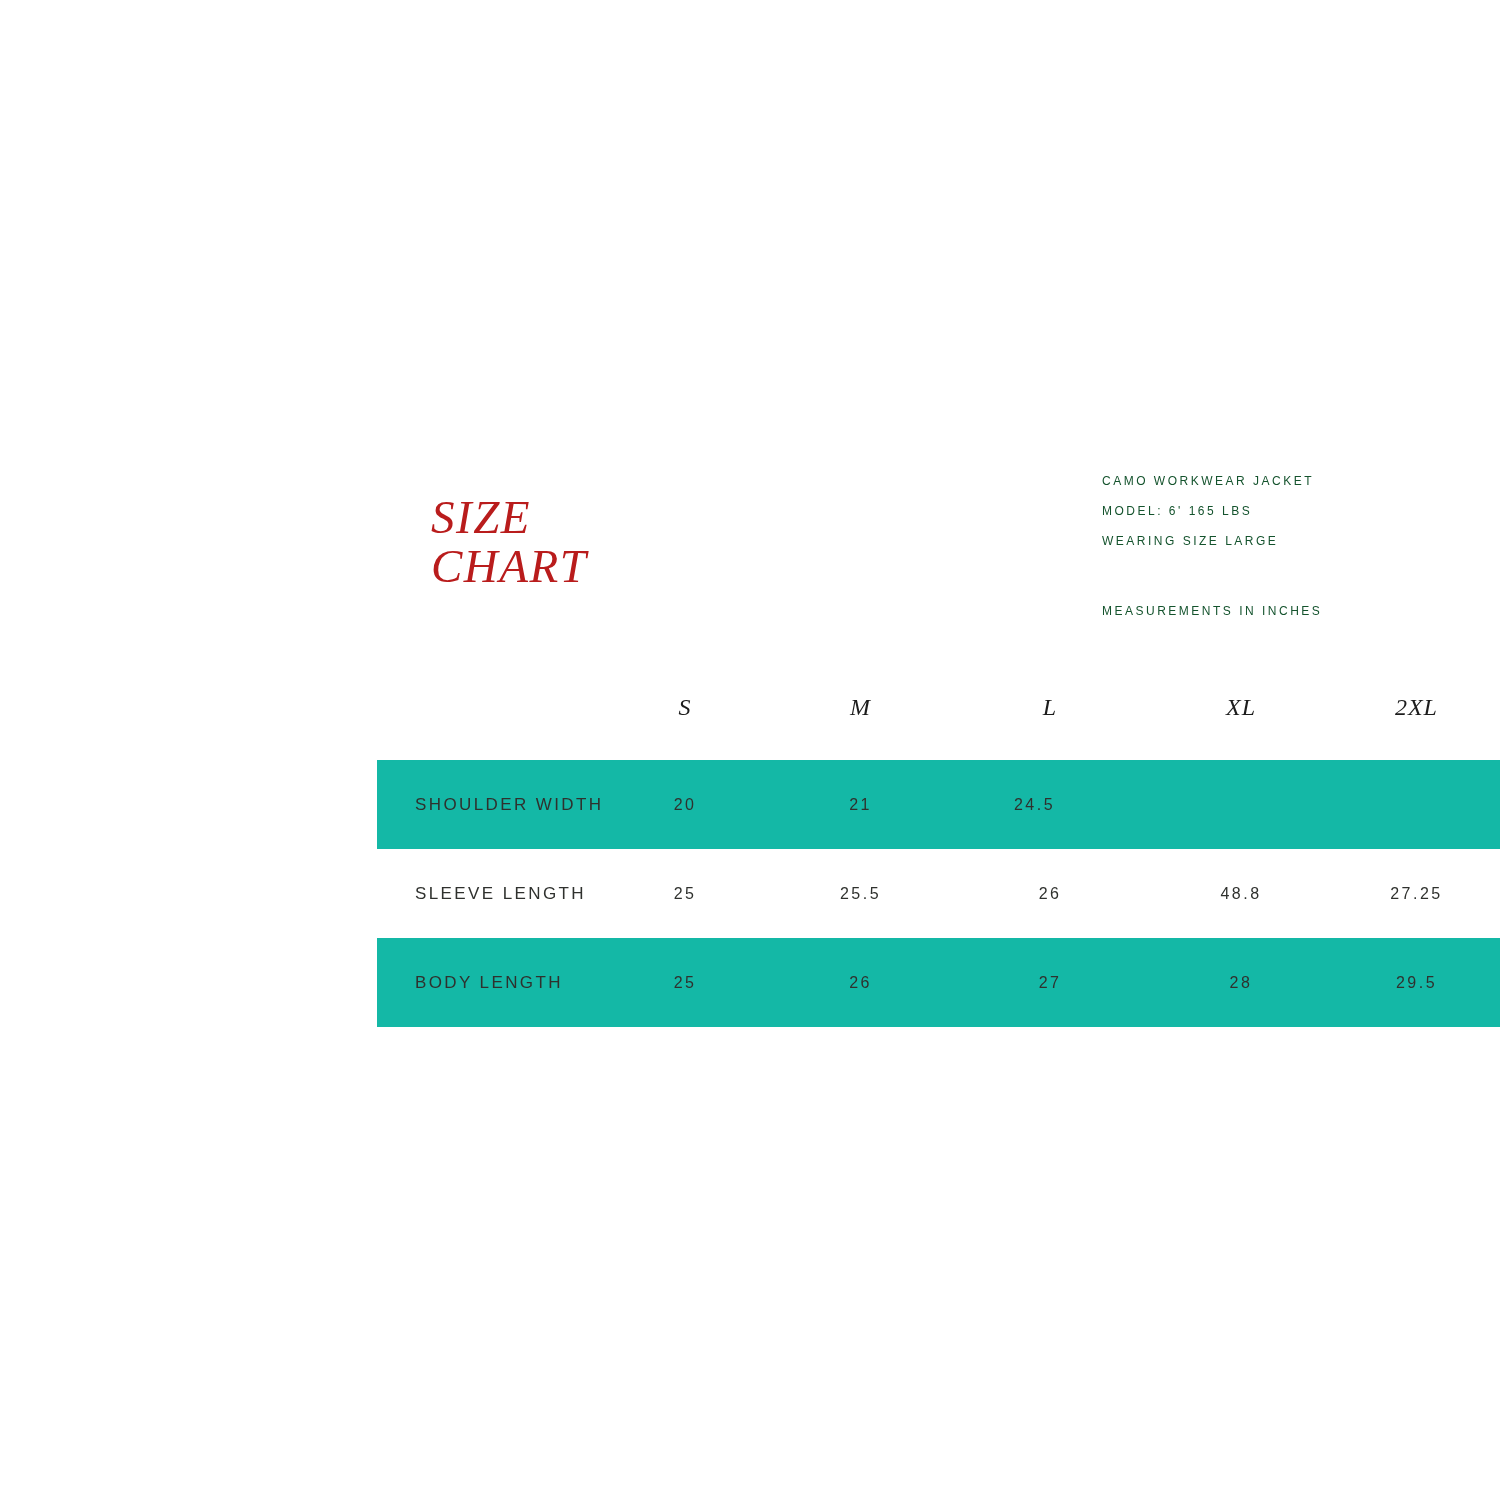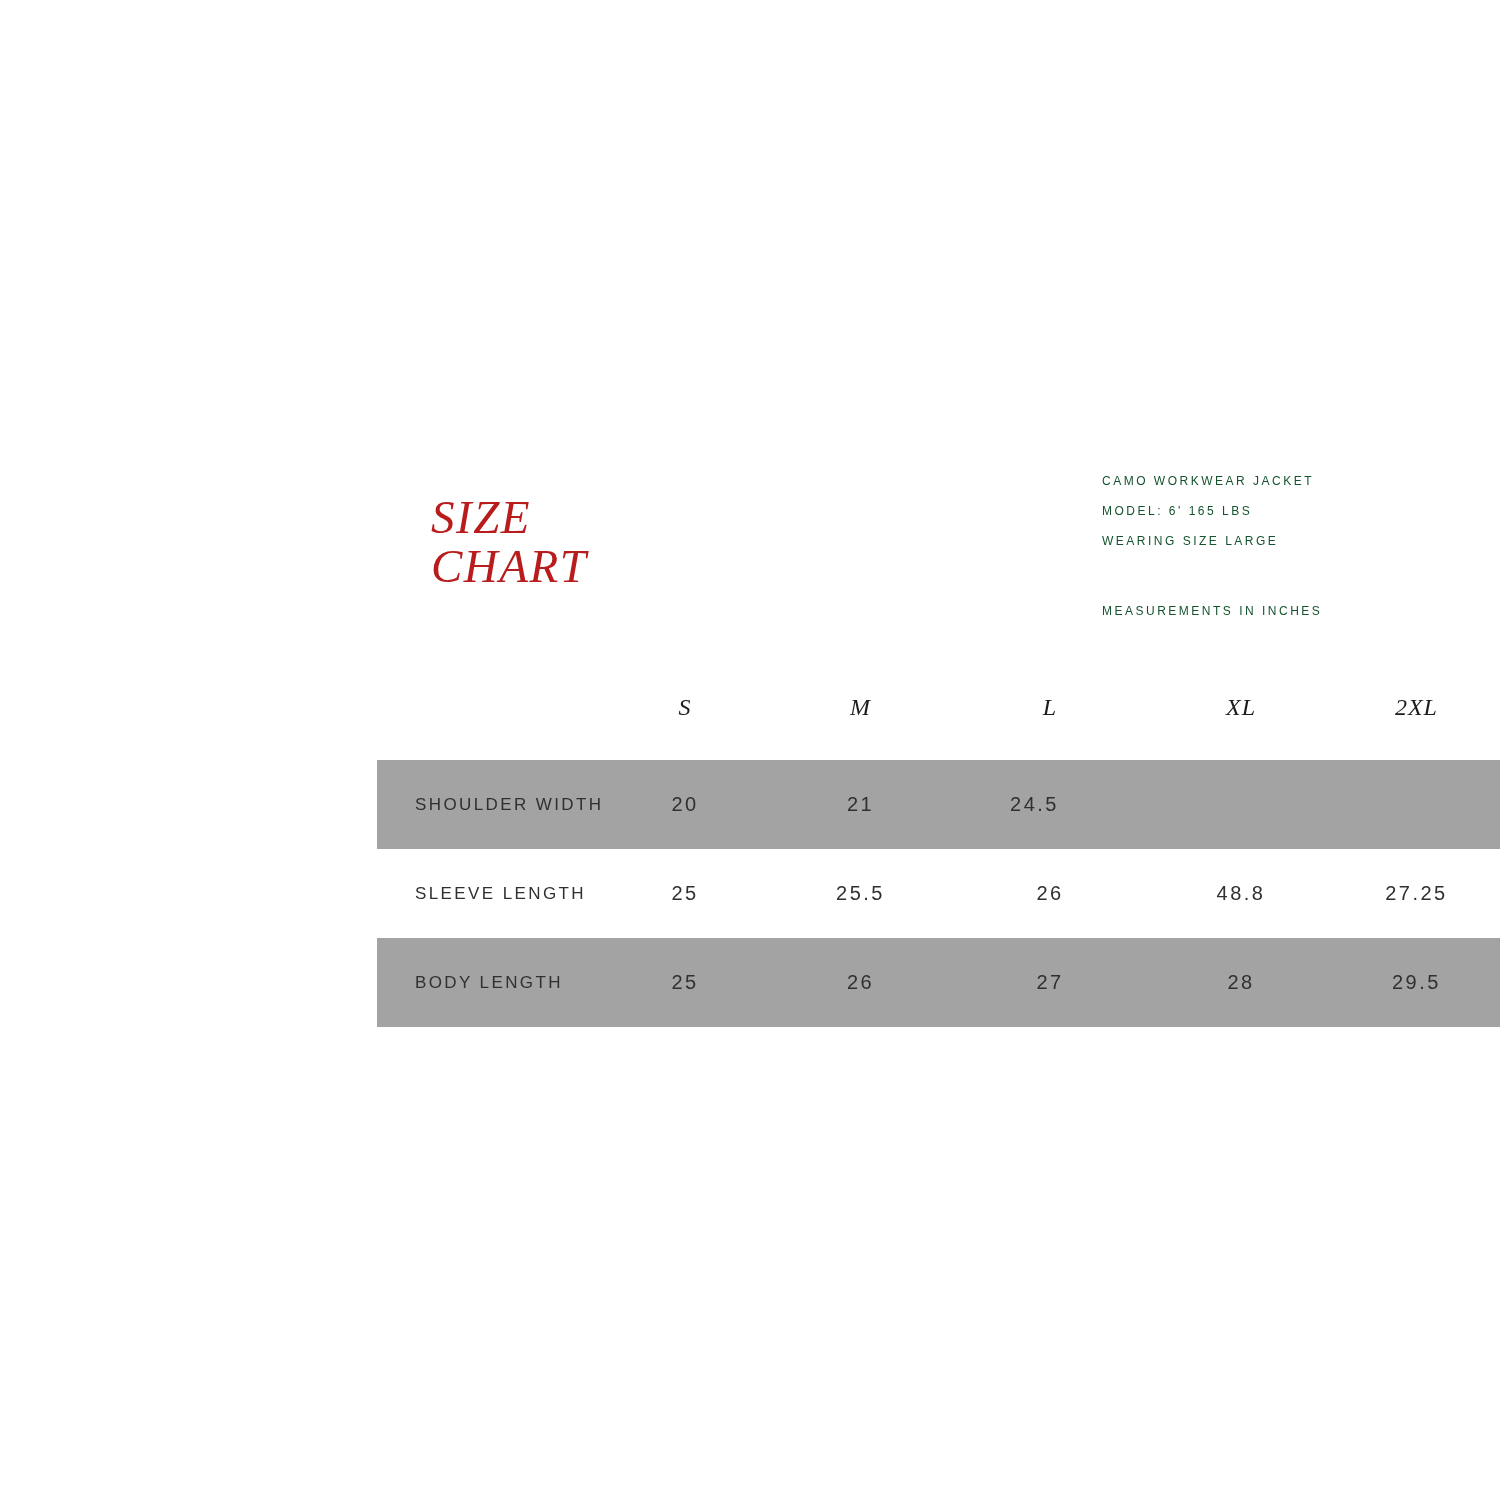--- a/index.html
+++ b/index.html
@@ -75,31 +75,31 @@
   .header-row .cell {
     align-items: flex-start;
     font-family: "Liberation Serif", serif;
     font-style: italic;
     font-size: 24px;
     line-height: 34px;
     letter-spacing: 1px;
     color: #1c1c1c;
   }
   .shaded {
-    background: #a3a3a3;
+    background: #14b8a6;
     align-items: center;
   }
   .row-label {
     font-size: 17px;
     letter-spacing: 2.4px;
     color: #2f312e;
     white-space: nowrap;
   }
   .value {
-    font-size: 20px;
+    font-size: 16px;
     letter-spacing: 2.5px;
     color: #2f312e;
   }
 </style>
 </head>
 <body>
 
 <div class="canvas">
 
   <div class="title">

